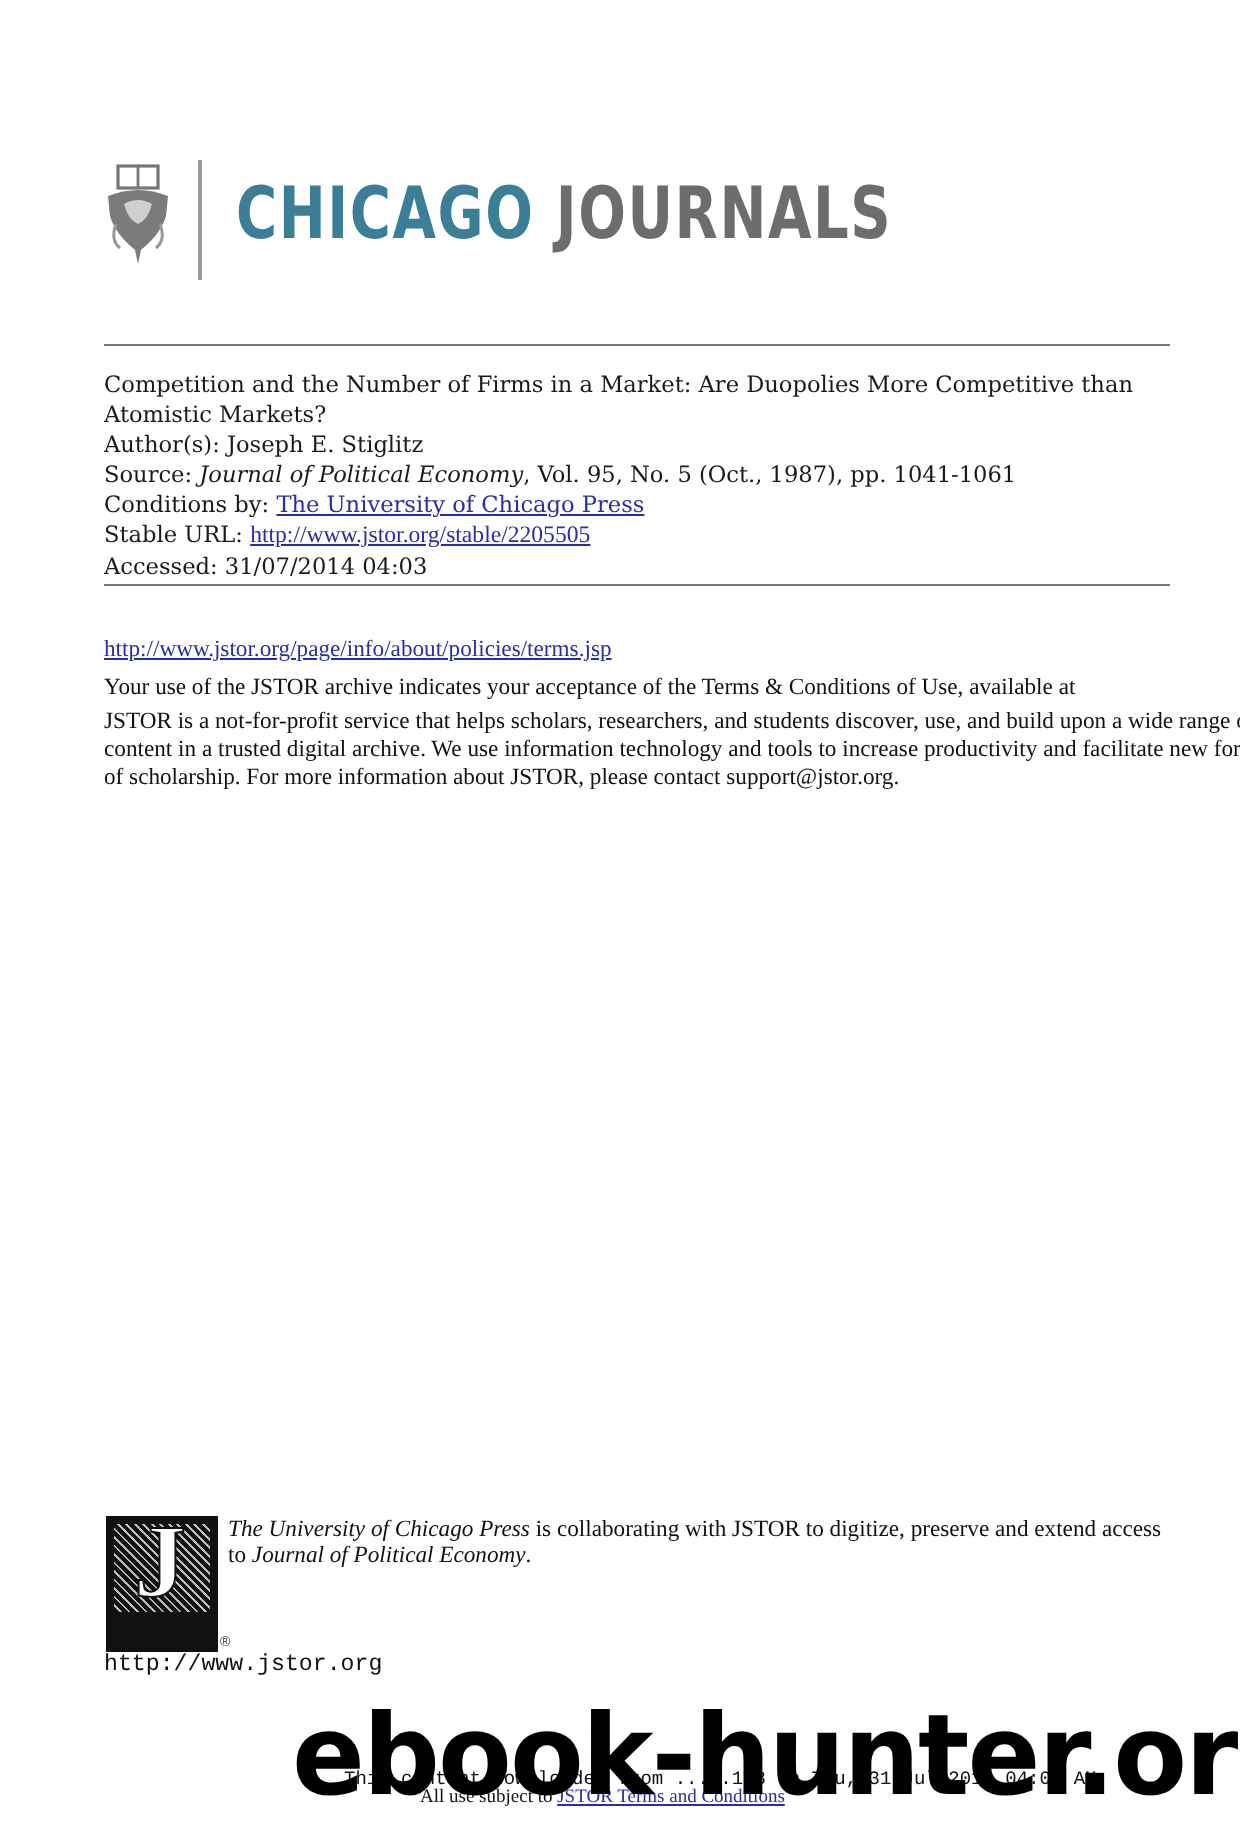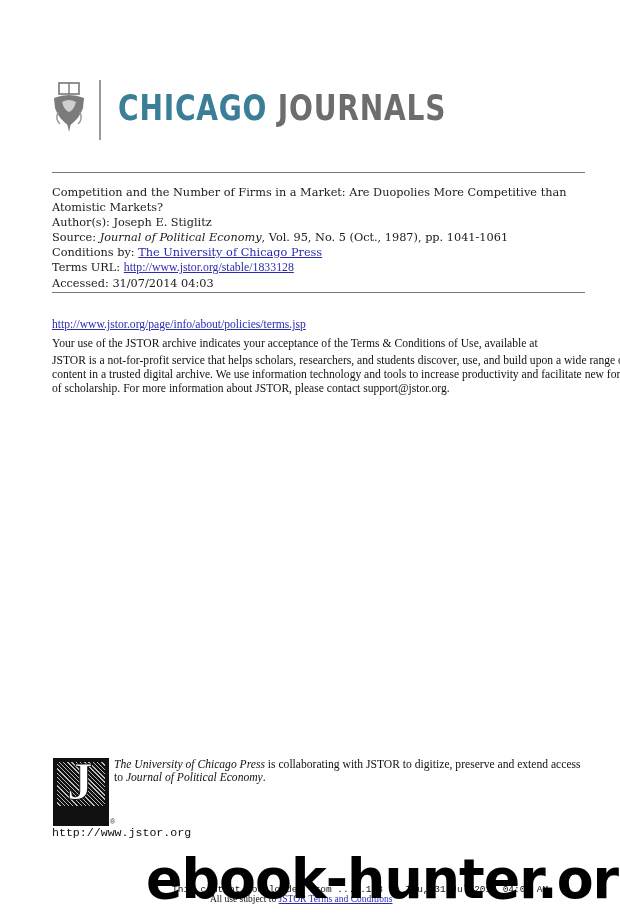--- a/index.html
+++ b/index.html
@@ -62,22 +62,22 @@
 </div>
 <div class="abs meta" style="top:230px;">
   <span>Source:</span>
   <i>Journal of Political Economy</i><span>, Vol. 95, No. 5 (Oct., 1987), pp. 1041-1061</span>
 </div>
 <div class="abs meta" style="top:245px;">
   <span>Conditions by:</span>
   <span class="link">The University of Chicago Press</span>
 </div>
 <div class="abs meta" style="top:260px;">
-  <span>Terms URL:</span>
-  <span class="link" style="font-family:'Liberation Serif', serif; font-size:11.8px;">http://www.jstor.org/stable/1833128</span>
+  <span>Stable URL:</span>
+  <span class="link" style="font-family:'Liberation Serif', serif; font-size:11.8px;">http://www.jstor.org/stable/2205505</span>
 </div>
 <div class="abs meta" style="top:276px;">
   <span>Accessed:</span>
   <span>31/07/2014 04:03</span>
 </div>
 
 <div class="abs rule" style="top:292px;"></div>
 
 <div class="abs body-text" style="top:304px;margin-top:33px;">Your use of the JSTOR archive indicates your acceptance of the Terms &amp; Conditions of Use, available at</div>
 <div class="abs body-text" style="top:318px;">

